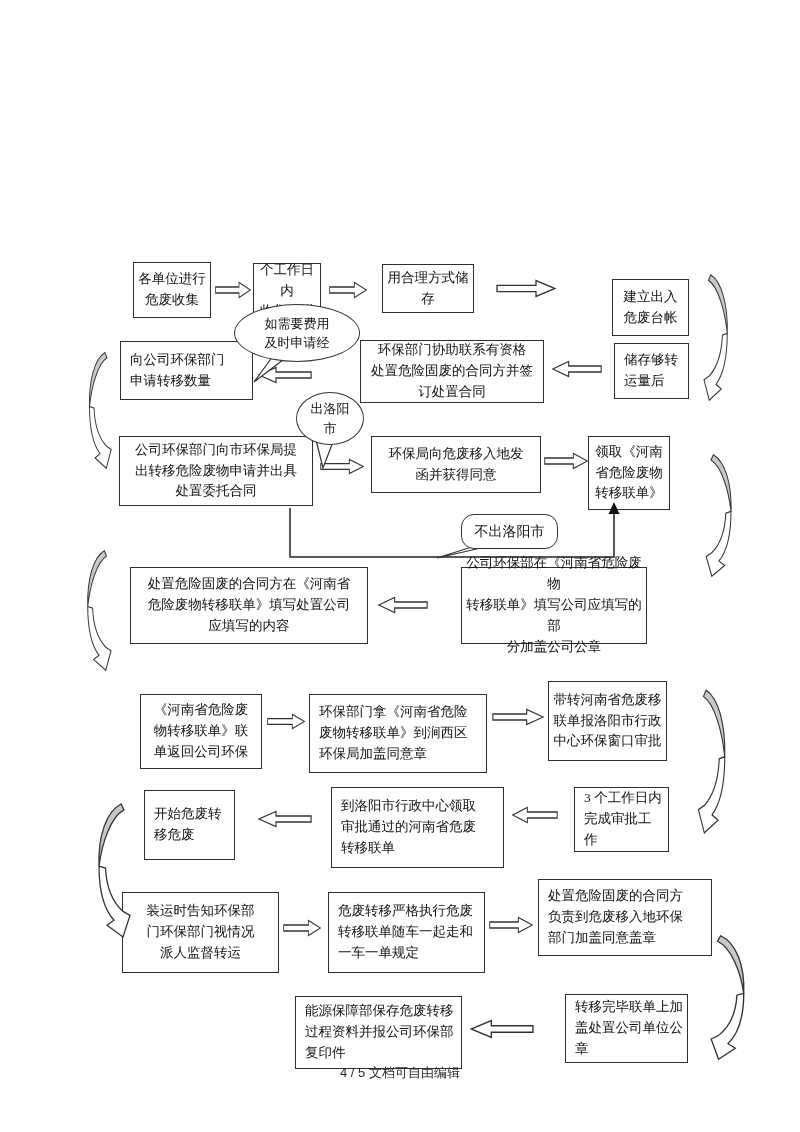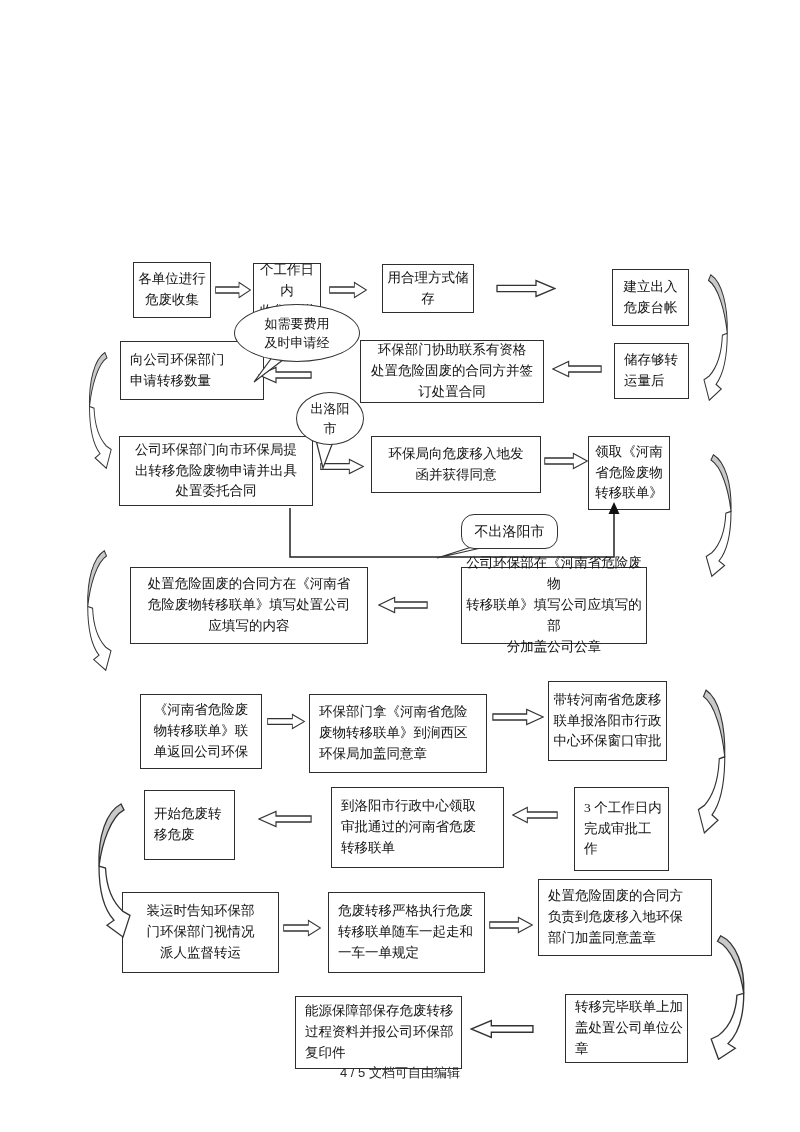--- a/index.html
+++ b/index.html
@@ -44,27 +44,27 @@
       <svg viewBox="0 0 60 18" preserveAspectRatio="none">
         <path d="M1 6 L40 6 L40 1.5 L59 9 L40 16.5 L40 12 L1 12 Z" fill="#fff" stroke="#333" stroke-width="1.3"></path>
       </svg>
     </div>
   <div class="box" style="left:382px;top:264px;width:92px;height:49px">用合理方式储存</div>
   <div class="arr" style="left:496px;top:279px;width:60px;height:19px">
       <svg viewBox="0 0 60 18" preserveAspectRatio="none">
         <path d="M1 6 L40 6 L40 1.5 L59 9 L40 16.5 L40 12 L1 12 Z" fill="#fff" stroke="#333" stroke-width="1.3"></path>
       </svg>
     </div>
-  <div class="box" style="left:612px;top:269px;width:77px;height:57px">建立出入
+  <div class="box" style="left:612px;top:279px;width:77px;height:57px">建立出入
 危废台帐</div>
 
   <div class="ell" style="left:234px;top:304px;width:126px;height:58px">如需要费用
 及时申请经</div>
 
-  <div class="box ta-l" style="left:120px;top:341px;width:144px;height:59px">向公司环保部门
+  <div class="box ta-l" style="left:120px;top:341px;width:133px;height:59px">向公司环保部门
 申请转移数量</div>
   <div class="arr flip" style="left:258px;top:366px;width:54px;height:18px">
       <svg viewBox="0 0 60 18" preserveAspectRatio="none">
         <path d="M1 6 L40 6 L40 1.5 L59 9 L40 16.5 L40 12 L1 12 Z" fill="#fff" stroke="#333" stroke-width="1.3"></path>
       </svg>
     </div>
   <div class="box" style="left:360px;top:340px;width:184px;height:63px">环保部门协助联系有资格
 处置危险固废的合同方并签
 订处置合同</div>
   <div class="arr flip" style="left:552px;top:360px;width:50px;height:18px">
@@ -173,21 +173,21 @@
       </svg>
     </div>
   <div class="box ta-l" style="left:331px;top:787px;width:173px;height:81px">到洛阳市行政中心领取
 审批通过的河南省危废
 转移联单</div>
   <div class="arr flip" style="left:512px;top:806px;width:46px;height:18px">
       <svg viewBox="0 0 60 18" preserveAspectRatio="none">
         <path d="M1 6 L40 6 L40 1.5 L59 9 L40 16.5 L40 12 L1 12 Z" fill="#fff" stroke="#333" stroke-width="1.3"></path>
       </svg>
     </div>
-  <div class="box ta-l" style="left:574px;top:787px;width:95px;height:84px">3 个工作日内
+  <div class="box ta-l" style="left:574px;top:787px;width:95px;height:65px">3 个工作日内
 完成审批工作</div>
 
   <div class="curv flip" style="left:94px;top:801px;width:40px;height:138px">
       <svg viewBox="0 0 40 140" preserveAspectRatio="none">
         <path d="M13 3 C28 11 36 36 35 66 C32 42 23 16 10 9 Z" fill="#c9c9c9" stroke="#333" stroke-width="1.3"></path>
         <path d="M35 66 C35 92 30 110 20 121 L27 126 L11 138 L4 116 L11 112 C21 103 27.5 89 28.5 68 Z" fill="#fff" stroke="#333" stroke-width="1.3"></path>
       </svg>
     </div>
 
   <div class="box" style="left:122px;top:892px;width:157px;height:81px">装运时告知环保部

